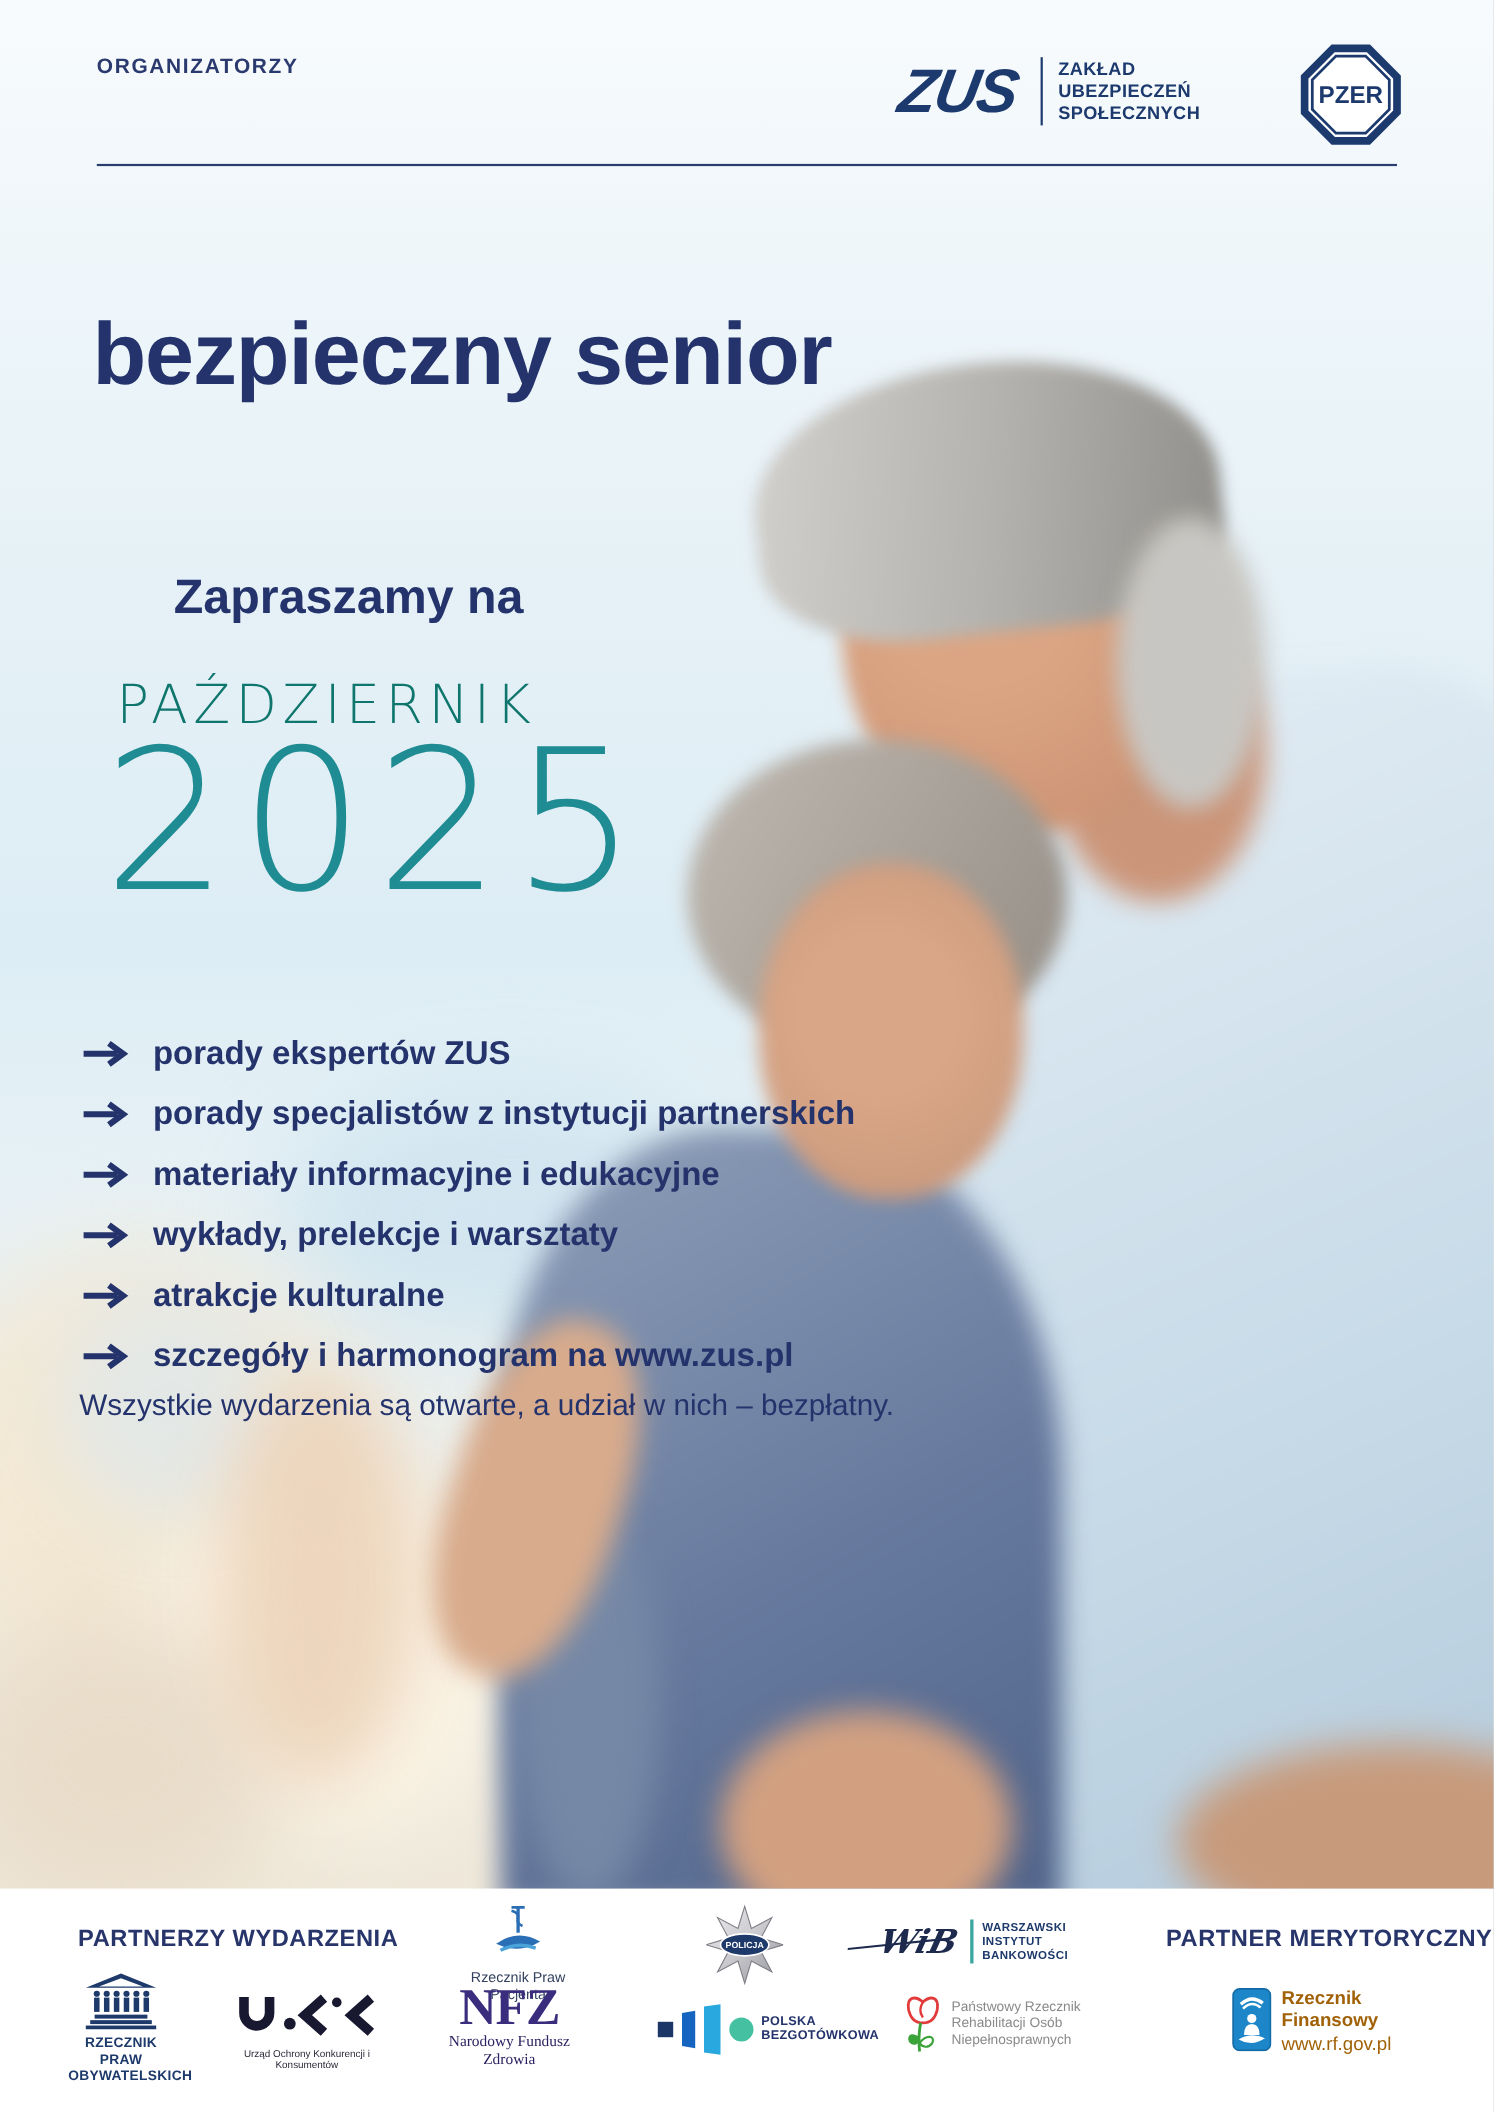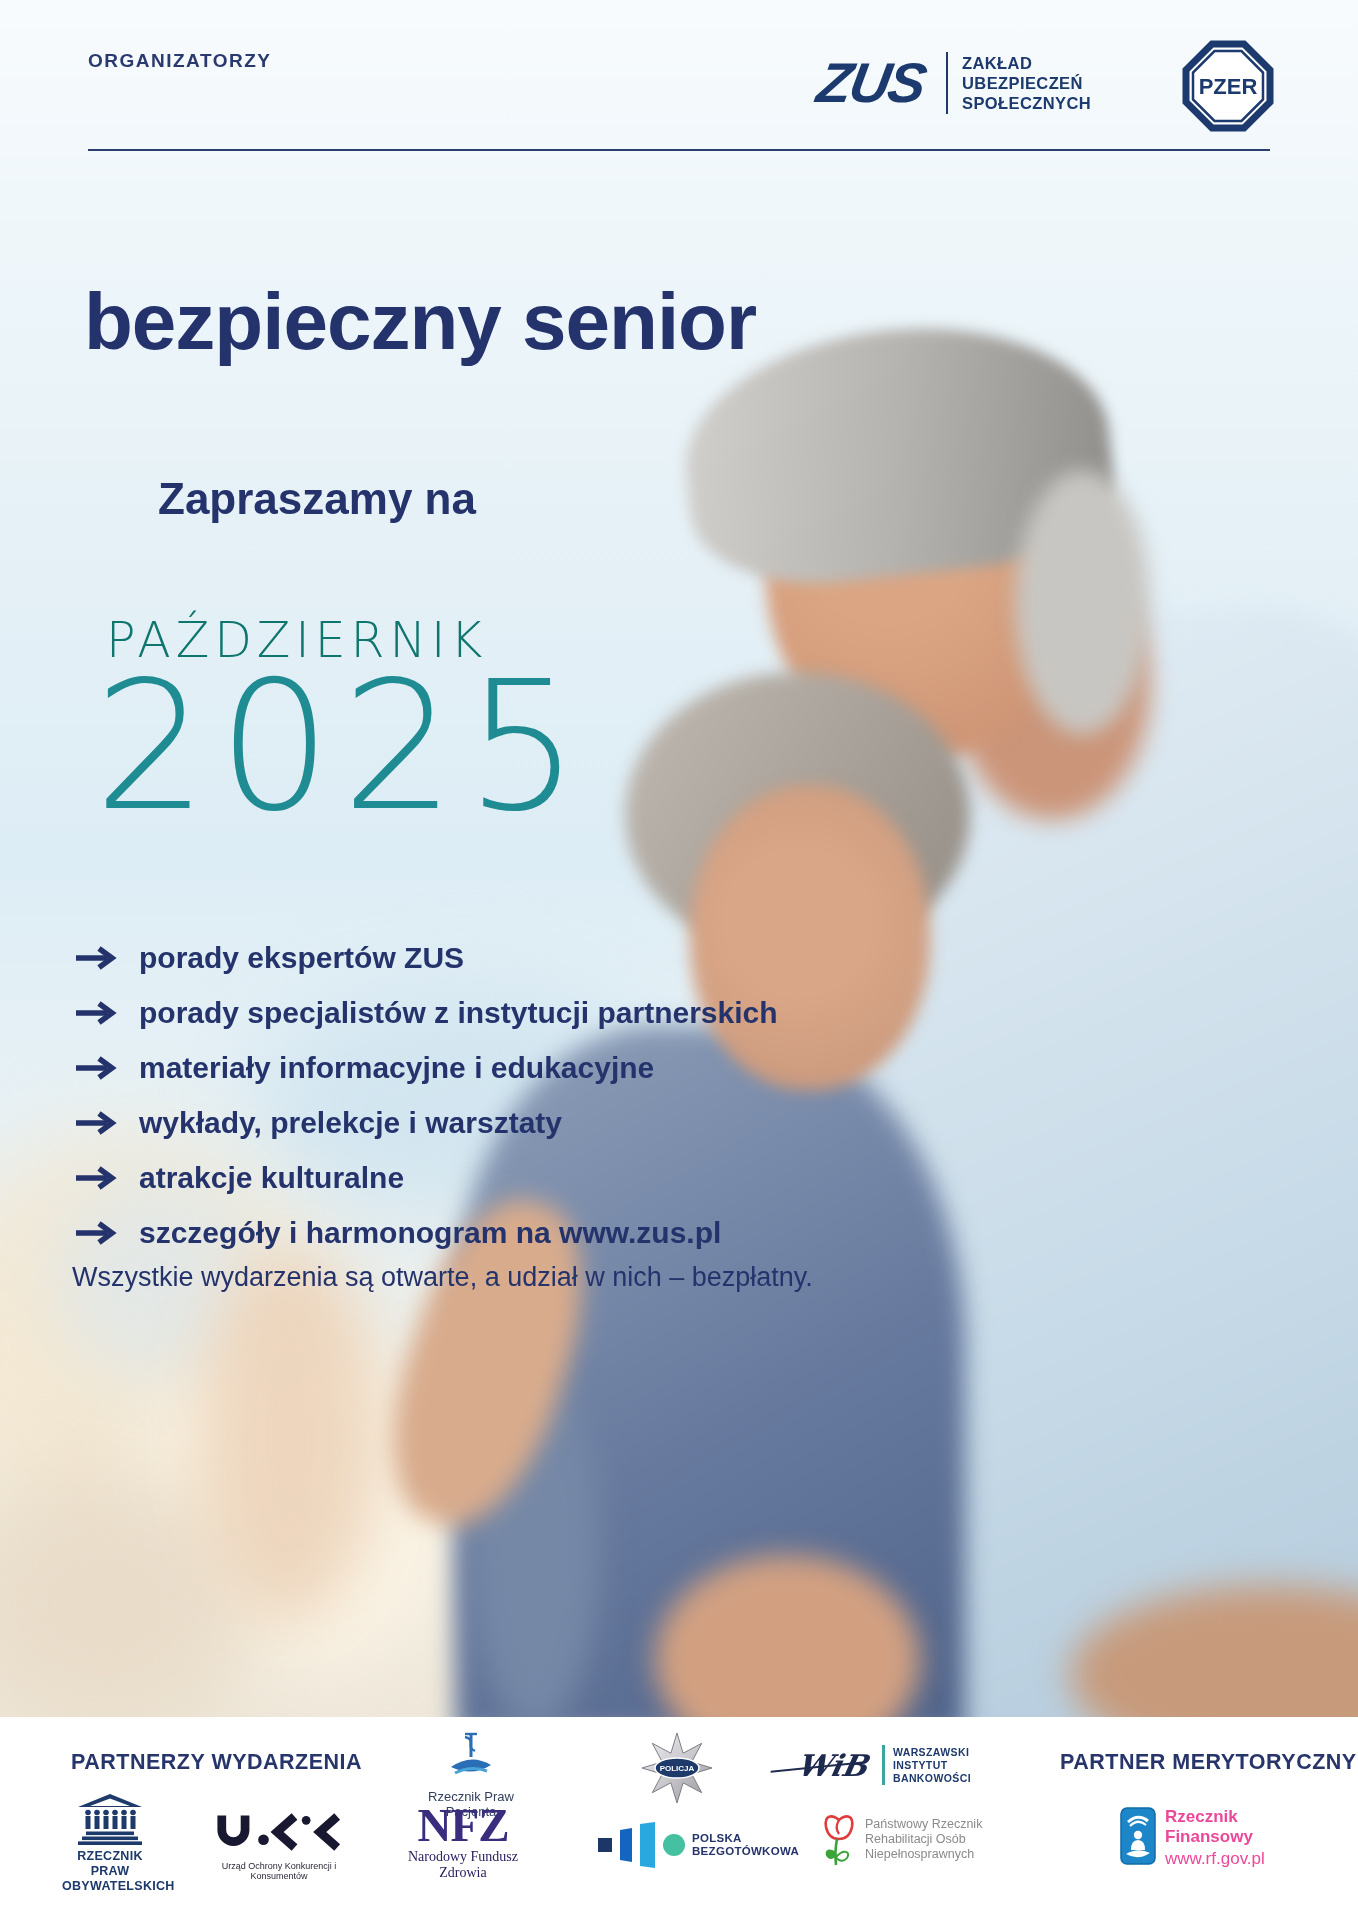--- a/index.html
+++ b/index.html
@@ -41,21 +41,21 @@
   .zus-logo{position:absolute;left:818px;top:52px;display:flex;align-items:center;z-index:6;}
   .zus-word{font-size:56px;font-weight:800;font-style:italic;color:#1d3a6e;transform:skewX(-10deg);letter-spacing:-2px;line-height:1;}
   .zus-div{width:2px;height:62px;background:#1d3a6e;margin:0 14px 0 22px;}
   .zus-lines{display:flex;flex-direction:column;justify-content:center;}
   .zus-lines span{font-size:16.5px;font-weight:700;color:#1d3a6e;line-height:20px;letter-spacing:.4px;}
   .pzer{position:absolute;left:1182px;top:40px;z-index:6;}
   .rule{position:absolute;left:88px;top:149px;width:1182px;height:2px;background:#2a3f6e;z-index:6;}
   
   .t1{position:absolute;left:84px;top:183px;font-size:80px;font-weight:700;color:#1a8d90;letter-spacing:-1px;z-index:6;}
   .t2{position:absolute;left:84px;top:276px;font-size:80px;font-weight:700;color:#24336b;letter-spacing:-1px;z-index:6;}
-  .intro{position:absolute;left:158px;top:474px;font-size:44px;font-weight:600;color:#24336b;z-index:6;}
+  .intro{position:absolute;left:158px;top:518px;font-size:44px;font-weight:600;color:#24336b;z-index:6;}
   .event{position:absolute;left:104px;top:543px;font-size:60px;font-weight:700;color:#1a8d90;letter-spacing:1px;z-index:6;}
   .month{position:absolute;left:106px;top:612px;font-size:49px;font-weight:200;color:#0f766e;letter-spacing:.1em;font-family:"DejaVu Sans",sans-serif;z-index:6;}
   .year{position:absolute;left:94px;top:658px;font-size:178px;font-weight:200;color:#1f8b92;letter-spacing:.06em;line-height:1;font-family:"DejaVu Sans",sans-serif;z-index:6;}
   
   .bullets{position:absolute;left:75px;top:930px;margin:0;padding:0;list-style:none;z-index:6;}
   .bullets li{display:flex;align-items:center;gap:20px;height:55px;}
   .bullets li span{font-size:30px;font-weight:700;color:#24336b;}
   .note{position:absolute;left:72px;top:1262px;font-size:27px;color:#24336b;z-index:6;}
   
   .footer{position:absolute;left:0;top:1717px;width:1358px;height:203px;background:#fff;z-index:7;}
@@ -86,21 +86,21 @@
   .nfz-word{font-size:47px;font-weight:700;color:#3a2d7e;line-height:48px;letter-spacing:-1px;}
   .nfz-cap{font-size:14px;color:#2b2160;}
   
   .l-pb{left:596px;top:103px;display:flex;align-items:center;text-align:left;}
   .pb-text span{display:block;font-size:11.5px;font-weight:700;color:#24336b;line-height:13.5px;letter-spacing:.3px;}
   
   .l-pfron{left:820px;top:94px;display:flex;align-items:center;text-align:left;gap:7px;}
   .pfron-lines span{display:block;font-size:12.5px;color:#8a8a8a;line-height:15px;}
   
   .l-rf{left:1120px;top:90px;display:flex;text-align:left;gap:9px;}
-  .rf-text div{font-size:17px;font-weight:700;color:#ec4899;line-height:20px;}
+  .rf-text div{font-size:17px;font-weight:700;color:#a16207;line-height:20px;}
   .rf-url{font-size:8px;color:#1d86c8;margin-top:2px;font-weight:400!important;}
 </style>
 </head>
 <body>
 
 <div id="poster">
 
   <div class="photo">
     <div class="blob b-sky"></div>
     <div class="blob b-warm1"></div>

